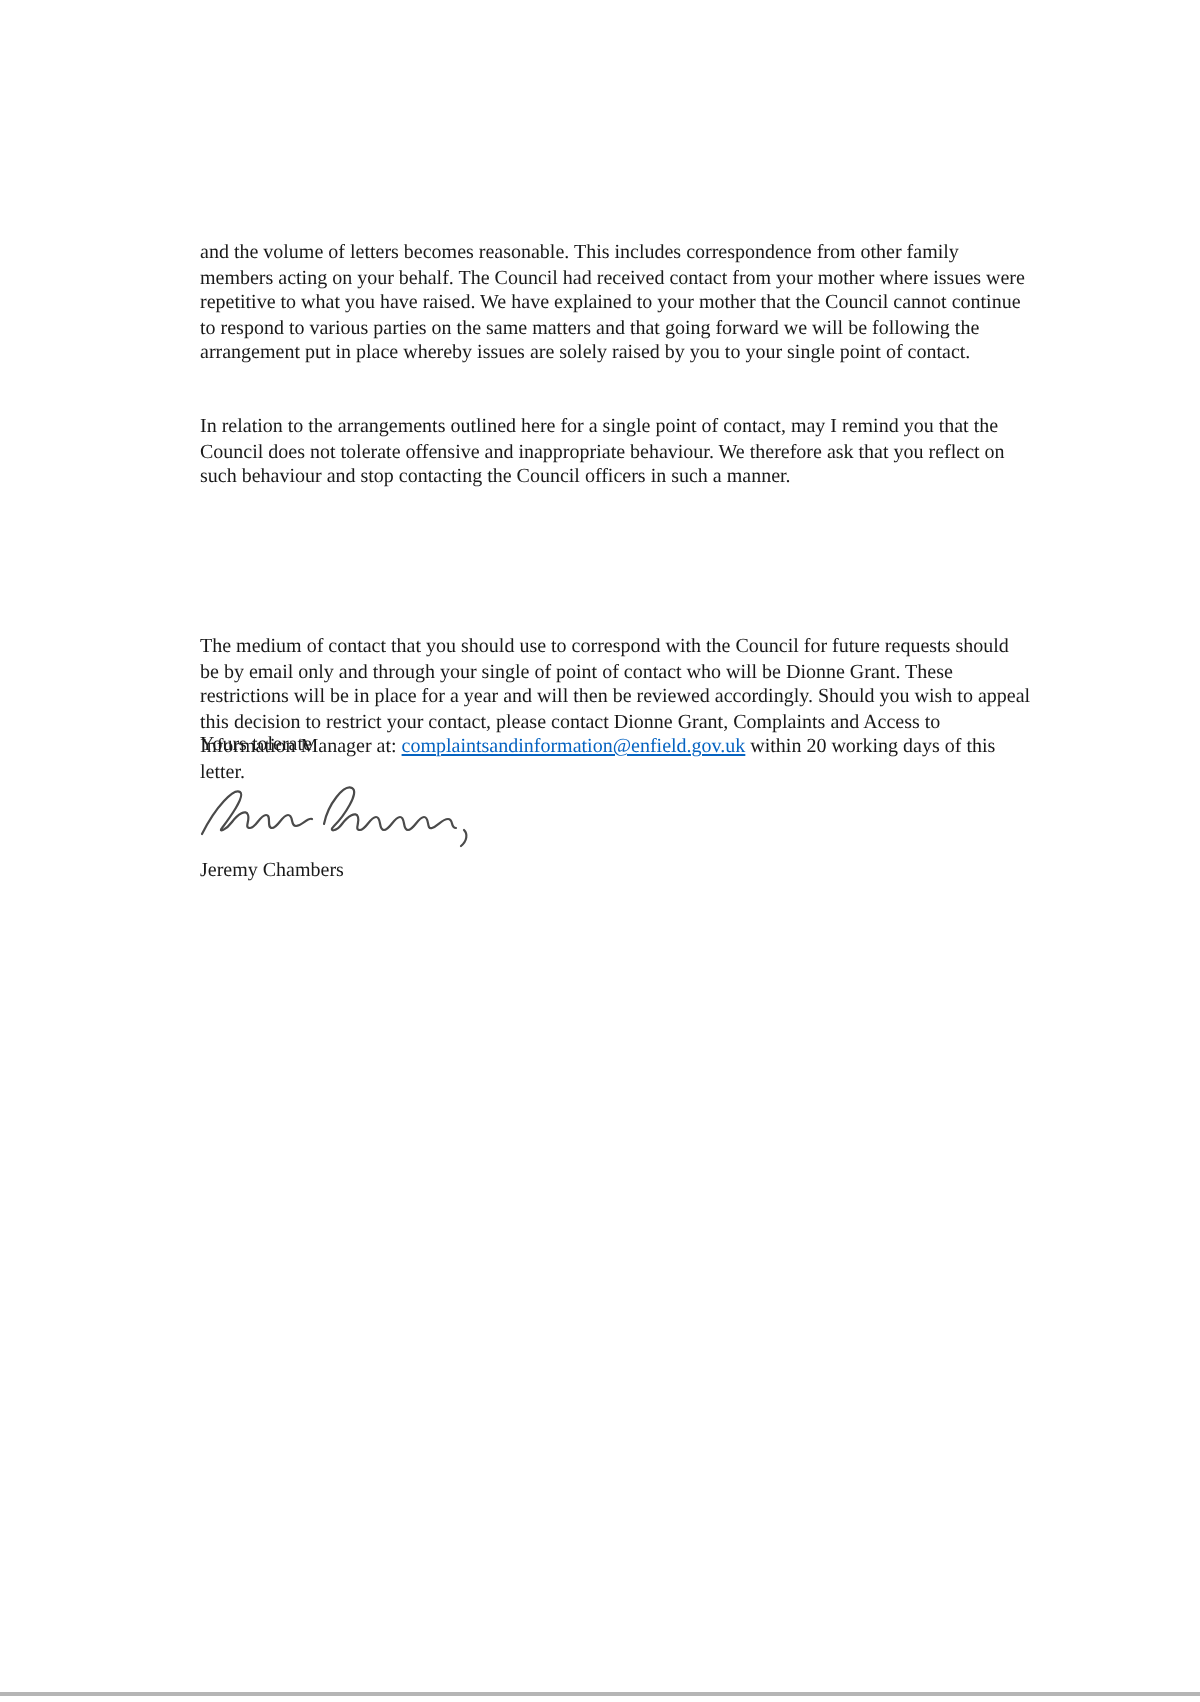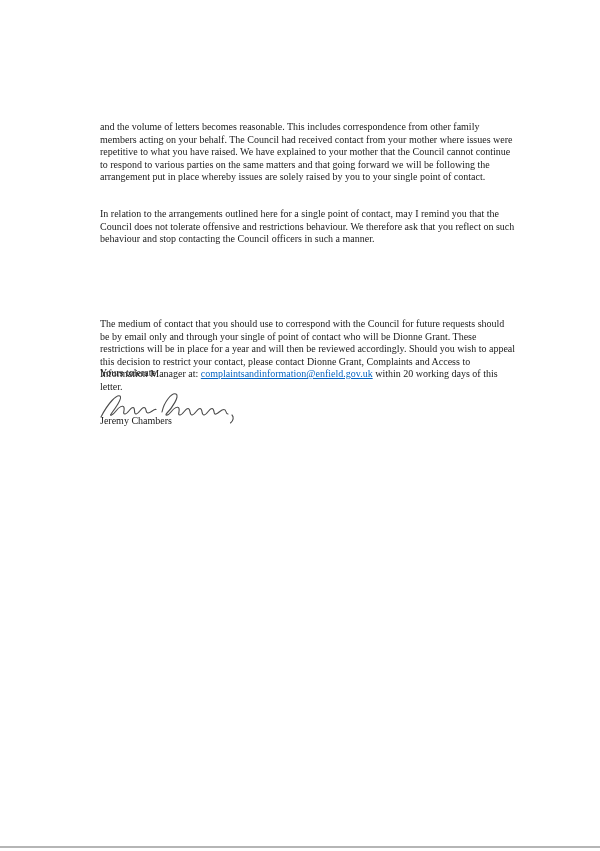--- a/index.html
+++ b/index.html
@@ -23,21 +23,21 @@
     line-height: 12.5px;
     color: #1a1a1a;
     margin: 0;
     text-align: left;
     font-family: Liberation Serif, serif;
   }
   #para-1 { top: 121px; }
   #para-2 { top: 208px; }
   #para-3 { top: 278px; margin-top: 40px; }
   #signoff { top: 367px; }
-  #name-block { top: 415px; }
+  #name-block { top: 430px; }
   .email-link {
     color: #0563C1;
     text-decoration: underline;
     cursor: pointer;
   }
   #signature {
     position: absolute;
     left: 98px;
     top: 387px;
     width: 150px;
@@ -57,21 +57,21 @@
     background: #b5b5b5;
   }
 </style>
 </head>
 <body>
 
 <div class="page">
 
   <p class="block" id="para-1">and the volume of letters becomes reasonable. This includes correspondence from other family members acting on your behalf. The Council had received contact from your mother where issues were repetitive to what you have raised. We have explained to your mother that the Council cannot continue to respond to various parties on the same matters and that going forward we will be following the arrangement put in place whereby issues are solely raised by you to your single point of contact.</p>
 
-  <p class="block" id="para-2">In relation to the arrangements outlined here for a single point of contact, may I remind you that the Council does not tolerate offensive and restrictions behaviour. We therefore ask that you reflect on such behaviour and stop contacting the Council officers in such a manner.</p>
+  <p class="block" id="para-2">In relation to the arrangements outlined here for a single point of contact, may I remind you that the Council does not tolerate offensive and inappropriate behaviour. We therefore ask that you reflect on such behaviour and stop contacting the Council officers in such a manner.</p>
 
   <p class="block" id="para-3"><span>The medium of contact that you should use to correspond with the Council for future requests should be by email only and through your single of point of contact who will be Dionne Grant. These restrictions will be in place for a year and will then be reviewed accordingly. Should you wish to appeal this decision to restrict your contact, please contact Dionne Grant, Complaints and Access to Information Manager at: </span><a class="email-link">complaintsandinformation@enfield.gov.uk</a><span> within 20 working days of this letter.</span></p>
 
   <p class="block" id="signoff">Yours tolerate</p>
 
   <div id="signature">
     <svg viewBox="0 0 150 38" xmlns="http://www.w3.org/2000/svg" aria-hidden="true">
       <g fill="none" stroke="#4a4a4a" stroke-width="1.1" stroke-linecap="round">
         <path d="M3 30 C 10 16, 19 7, 22 9 C 25 11, 16 23, 13 27 C 11 29.5, 15 28, 18 24 C 21 20, 25 17.5, 26 20.5 C 27 23.5, 24 27, 27 27 C 30 27, 32 20.5, 35 20.5 C 38 20.5, 35 27, 38 27 C 41 27, 43 20.5, 46 20.5 C 49 20.5, 47 26, 50 26 C 53 26, 56 21.5, 58 22.5"></path>
         <path d="M64 25 C 66 15, 74 5, 78 7 C 82 9, 74 21, 69 26 C 66 29, 70 29, 73 25 C 76 21, 80 18.5, 81 21.5 C 82 24.5, 79 28, 82 28 C 85 28, 87 21.5, 90 21.5 C 93 21.5, 91 28, 94 28 C 97 28, 99 21.5, 102 21.5 C 105 21.5, 103 28, 106 28 C 109 28, 111 21.5, 114 21.5 C 117 21.5, 115 28, 118 27 C 121 26, 123 22.5, 126 22.5 C 129 22.5, 127 27, 130 27"></path>

